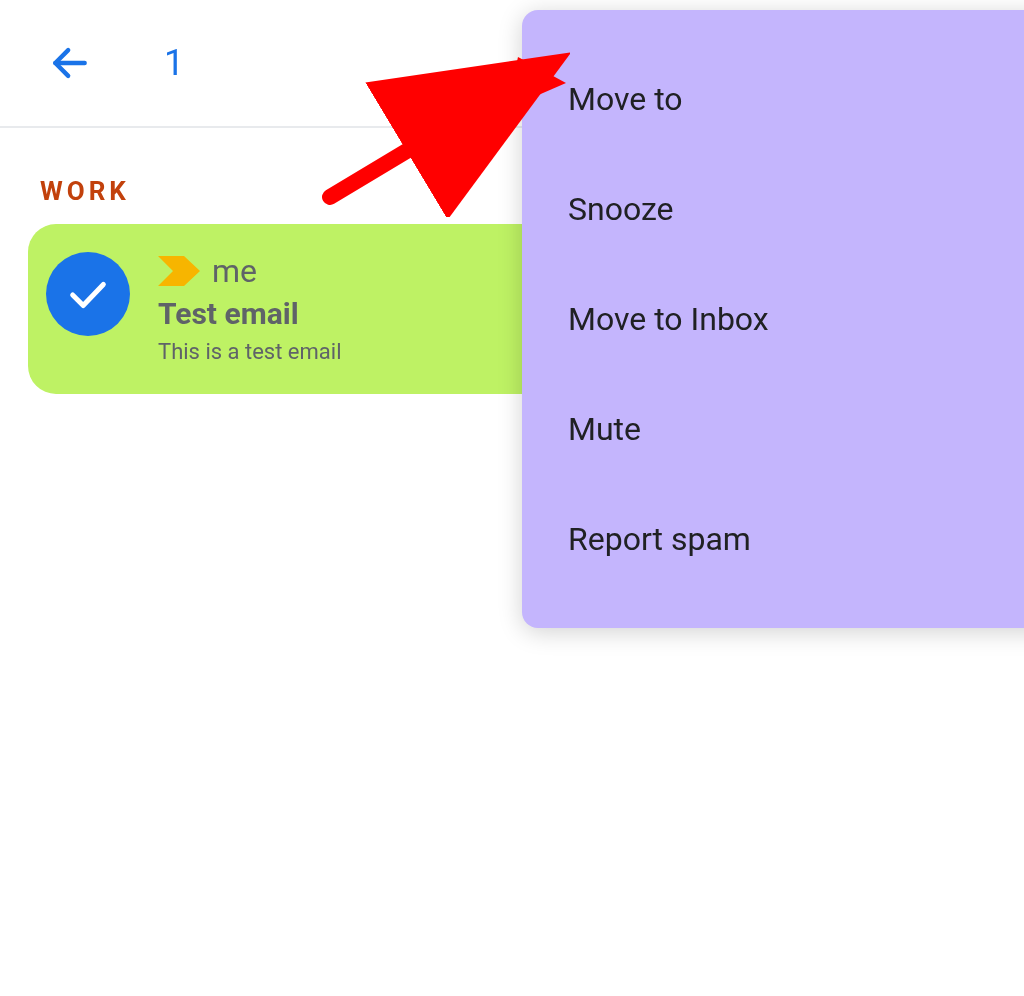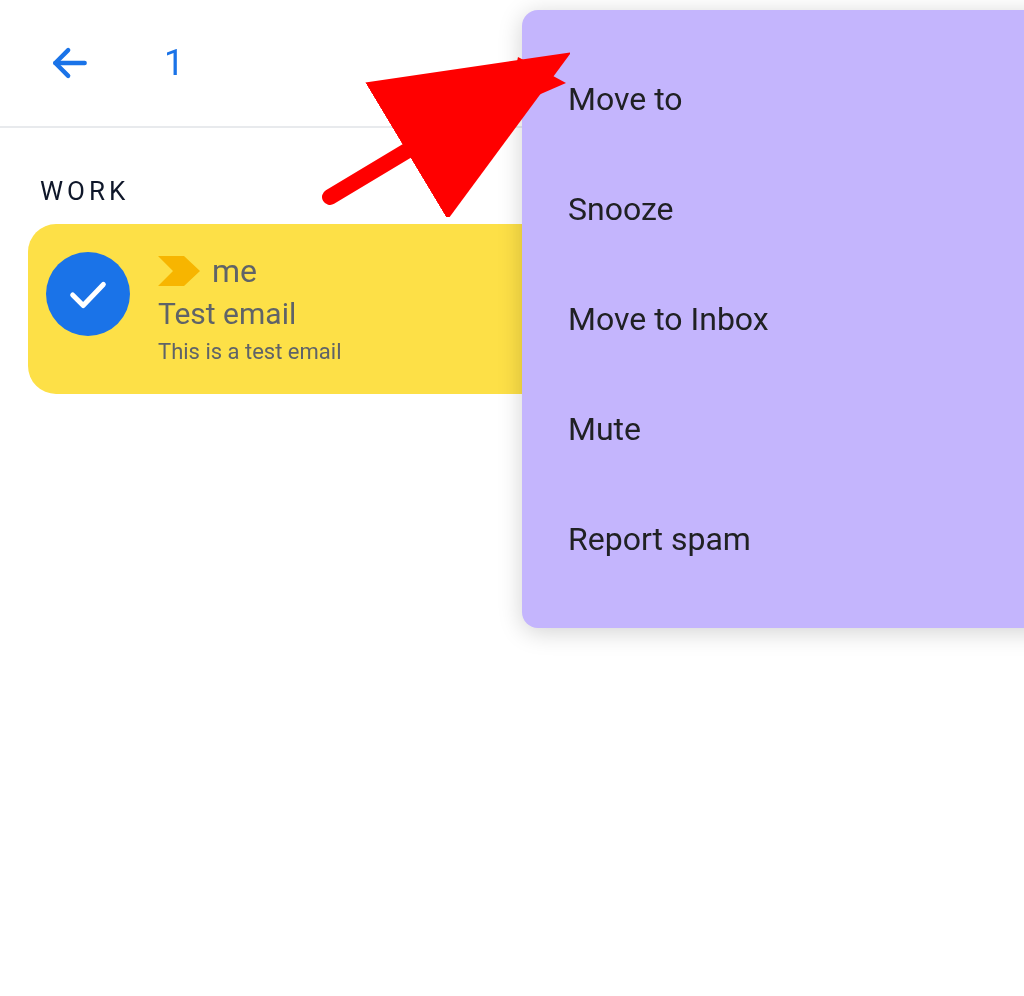--- a/index.html
+++ b/index.html
@@ -35,29 +35,29 @@
   .count {
     font-size: 36px;
     font-weight: 400;
     color: #1a73e8;
   }
 
   
   .label-header {
     padding: 48px 16px 18px 40px;
     font-size: 26px;
-    font-weight: 400;
+    font-weight: 700;
     letter-spacing: 4px;
-    color: #0f172a;
+    color: #c2410c;
   }
 
   
   .email-row {
     margin: 0 28px;
-    background: #fde047;
+    background: #bef264;
     border-radius: 28px;
     padding: 26px 28px 30px 18px;
     display: flex;
     align-items: flex-start;
     gap: 28px;
   }
   .avatar-check {
     width: 84px;
     height: 84px;
     border-radius: 50%;
@@ -79,21 +79,21 @@
     display: flex;
     align-items: center;
     gap: 12px;
     font-size: 32px;
     color: #5f6368;
     font-weight: 400;
   }
   .subject {
     font-size: 30px;
     color: #5f6368;
-    font-weight: 400;
+    font-weight: 700;
     margin-top: 4px;
   }
   .preview {
     font-size: 22px;
     color: #5f6368;
     font-weight: 400;
     margin-top: 6px;
   }
 
   

